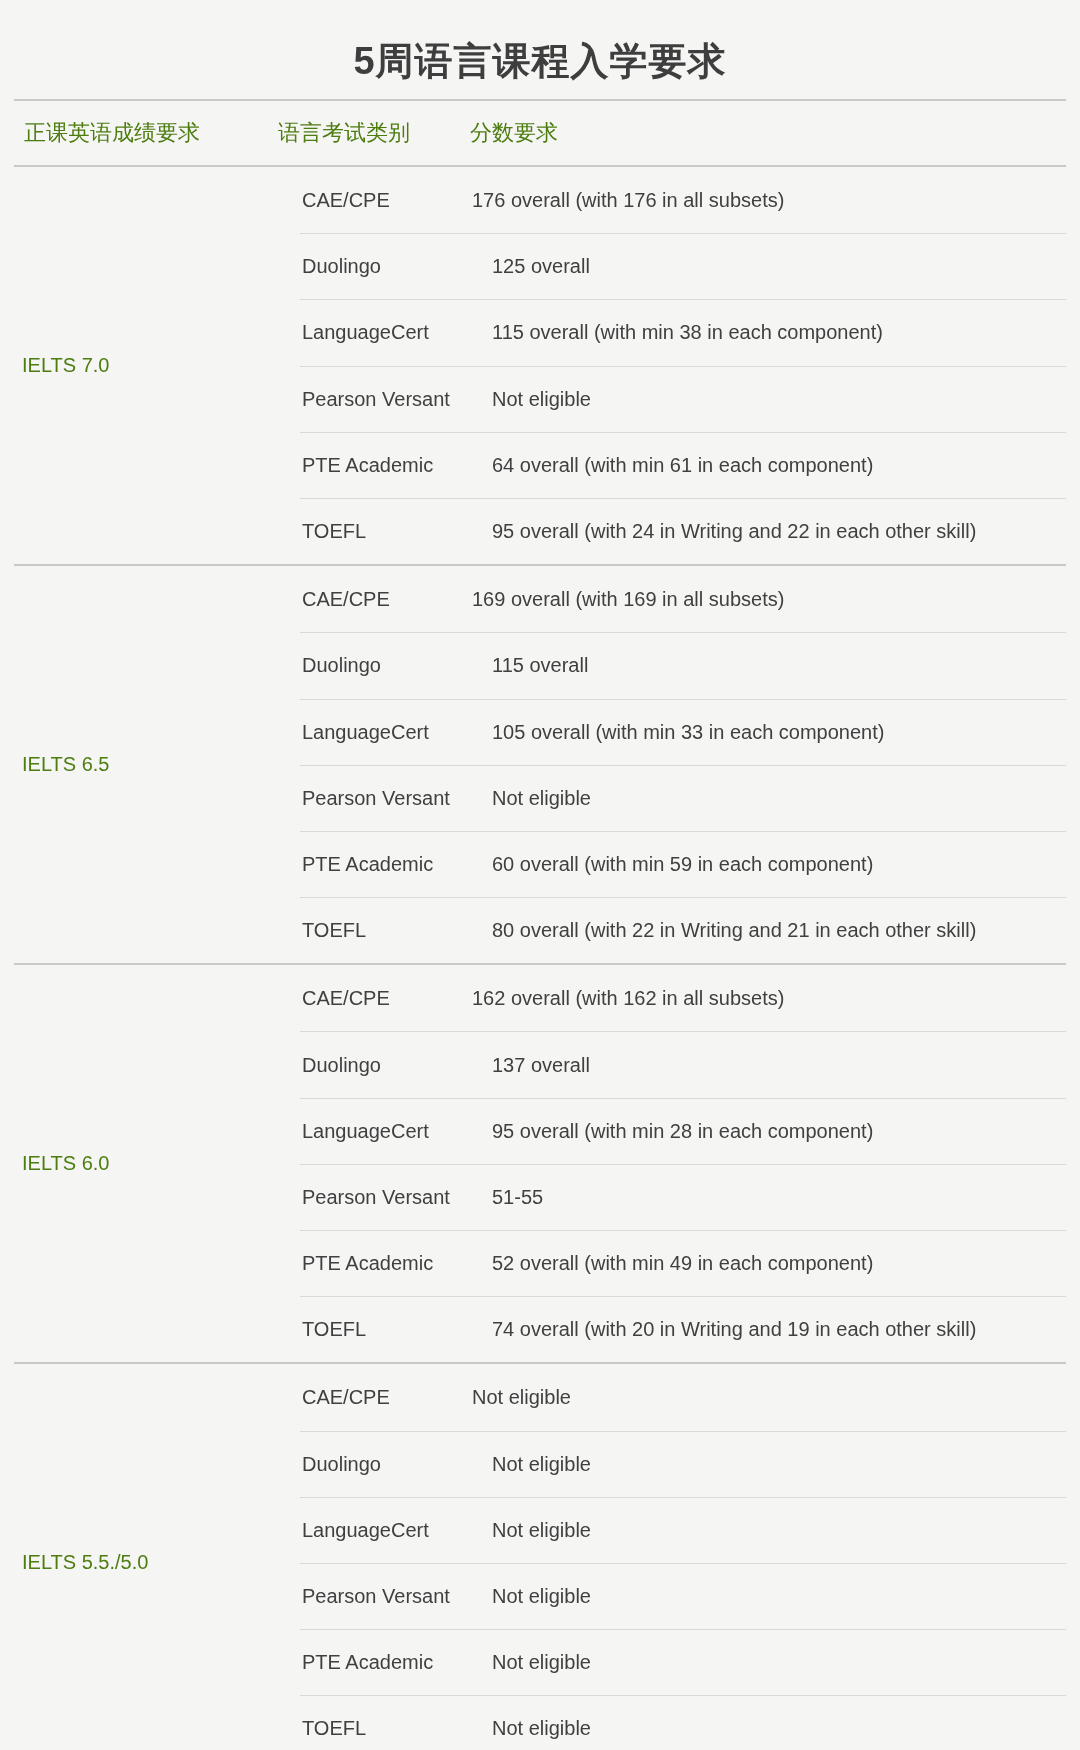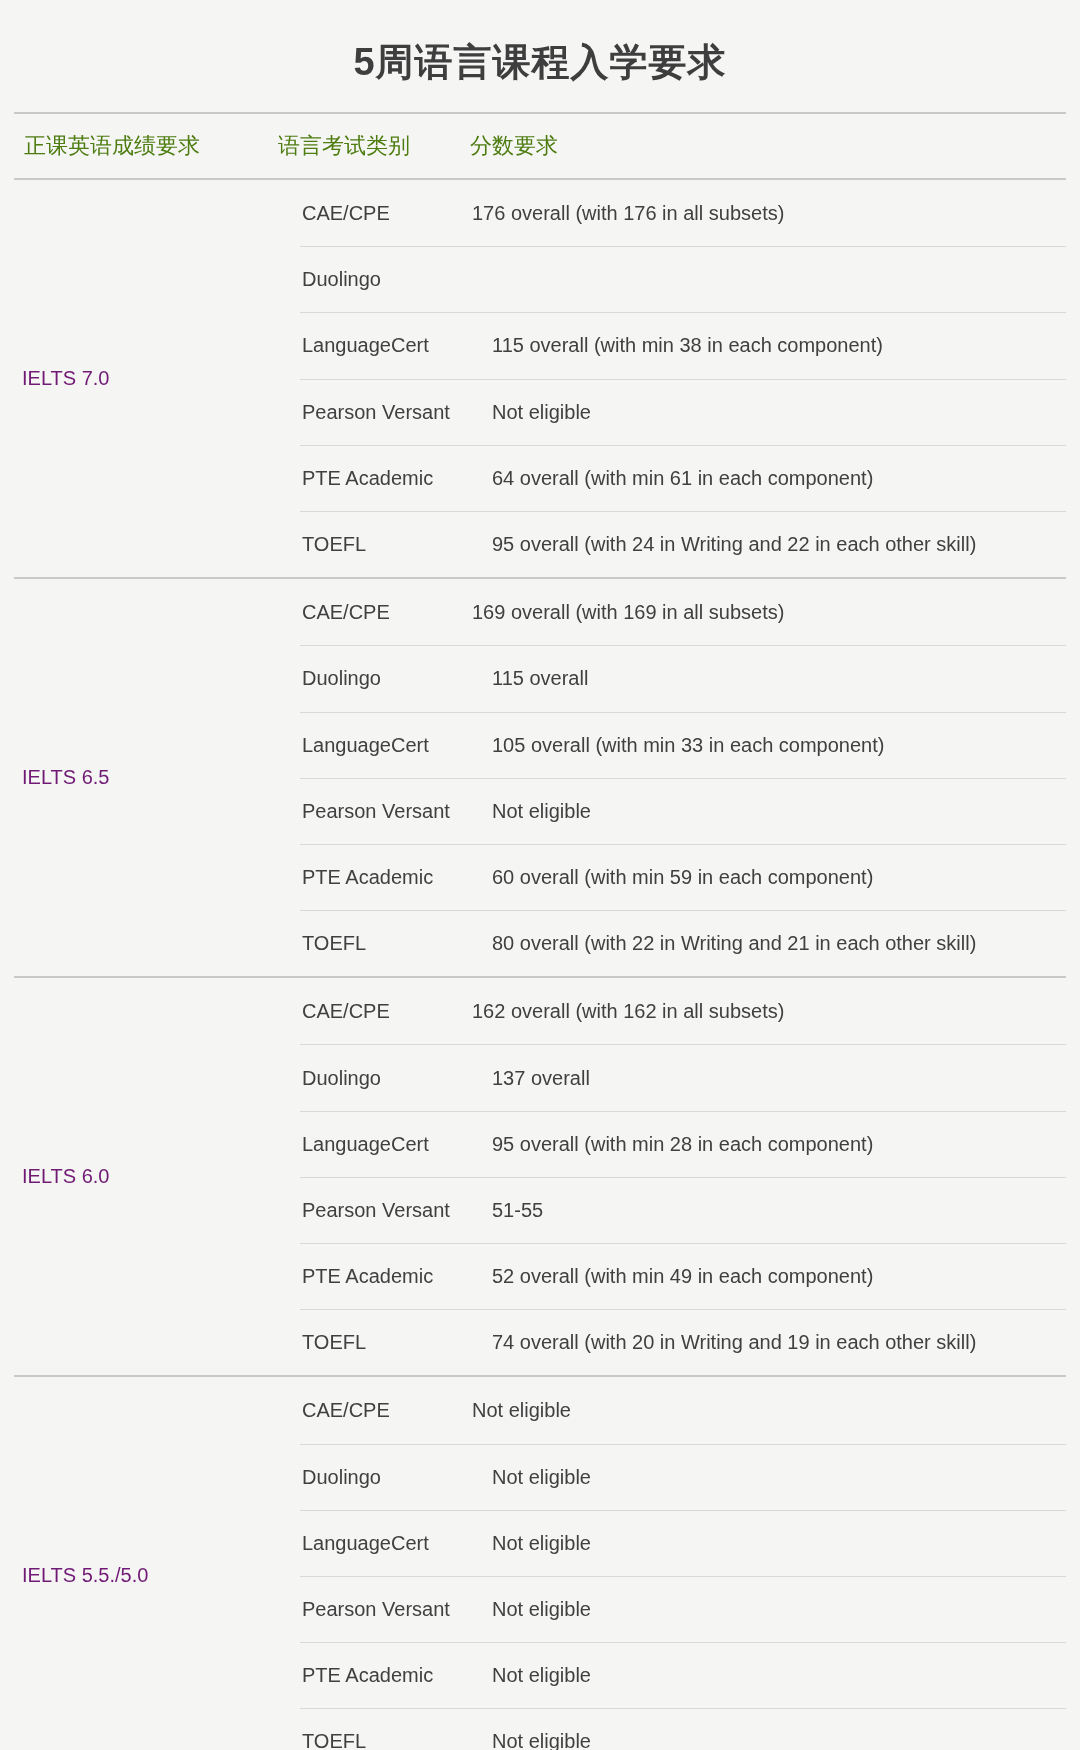--- a/index.html
+++ b/index.html
@@ -9,25 +9,24 @@
     background: #f5f5f4;
     font-family: "Liberation Sans", "DejaVu Sans", sans-serif;
     color: #4c4c4c;
     overflow: hidden;
   }
   .page { width: 1080px; height: 1750px; }
 
   .title-block {
     height: 99px;
     display: flex;
-    align-items: flex-start;
+    align-items: center;
     justify-content: center;
     padding-top: 24px;
     box-sizing: border-box;
-    margin-top: 13px;
   }
   .title-block h1 {
     margin: 0;
     font-size: 38px;
     font-weight: 700;
     color: #3e3e3e;
     letter-spacing: 1px;
   }
   .rule {
     height: 0;
@@ -56,21 +55,21 @@
   }
   .group.with-divider { border-bottom: 2px solid #c9c9c9; }
 
   .req-col {
     width: 286px;
     box-sizing: border-box;
     padding-left: 8px;
     display: flex;
     align-items: center;
     font-size: 20px;
-    color: #701a75;
+    color: #4d7c0f;
   }
   .subtable { flex: 1; }
   .sub-row {
     height: 66.2px;
     box-sizing: border-box;
     display: flex;
     align-items: center;
     font-size: 20px;
     color: #404040;
   }
@@ -96,20 +95,21 @@
 
   <div class="group with-divider">
     <div class="req-col">IELTS 7.0</div>
     <div class="subtable">
       <div class="sub-row">
         <div class="test-col">CAE/CPE</div>
         <div class="score-col">176 overall (with 176 in all subsets)</div>
       </div>
       <div class="sub-row">
         <div class="test-col">Duolingo</div>
+        <div class="score-col">125 overall</div>
       </div>
       <div class="sub-row">
         <div class="test-col">LanguageCert</div>
         <div class="score-col">115 overall (with min 38 in each component)</div>
       </div>
       <div class="sub-row">
         <div class="test-col">Pearson Versant</div>
         <div class="score-col">Not eligible</div>
       </div>
       <div class="sub-row">

